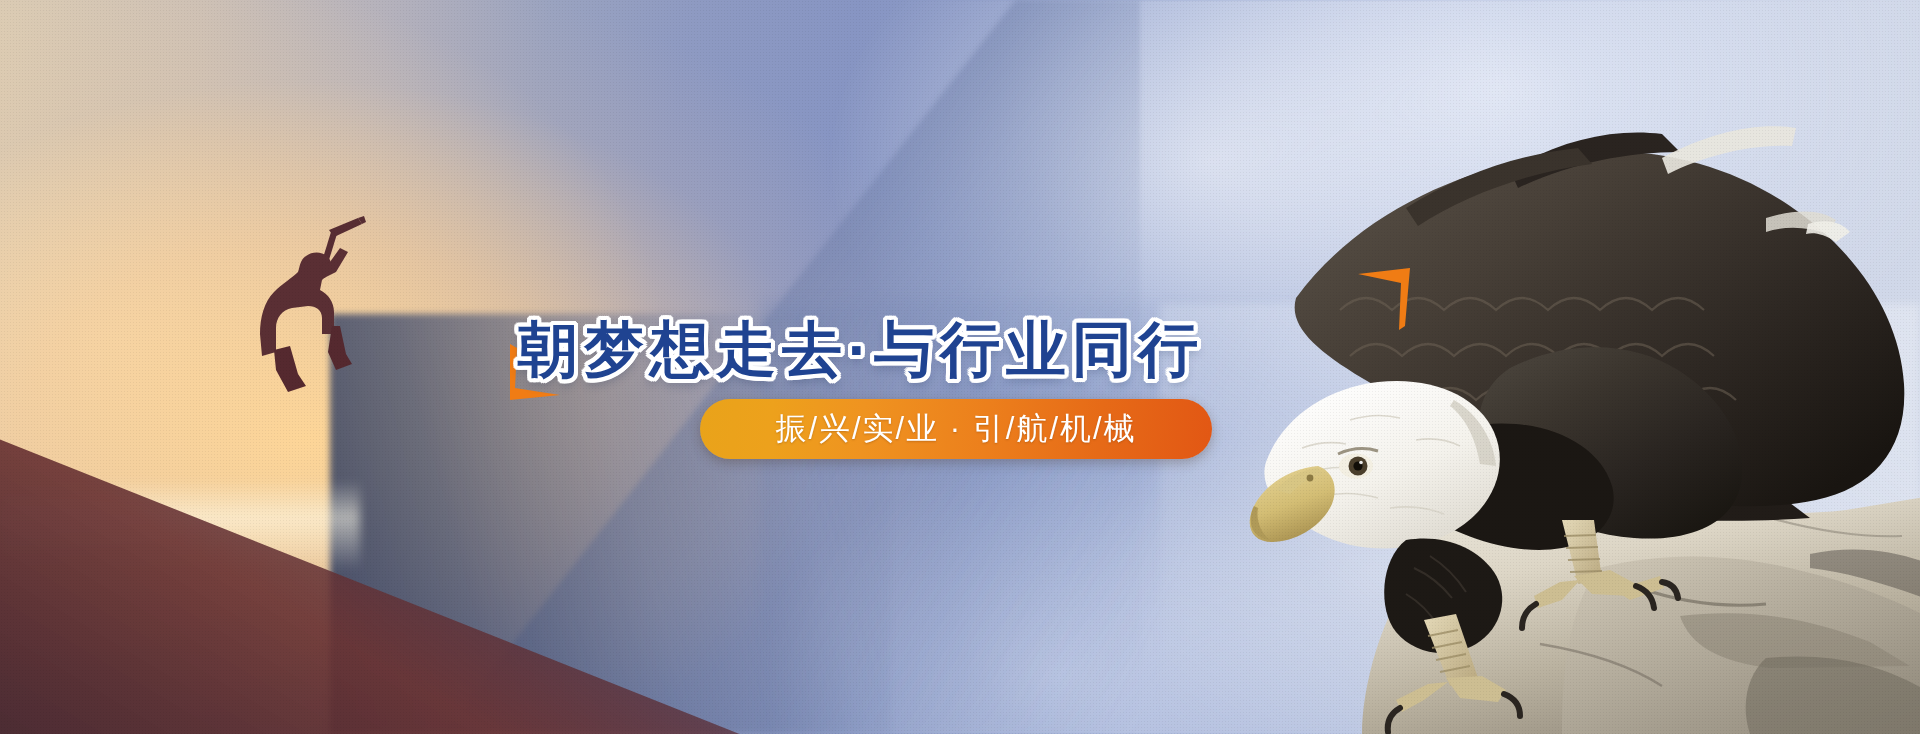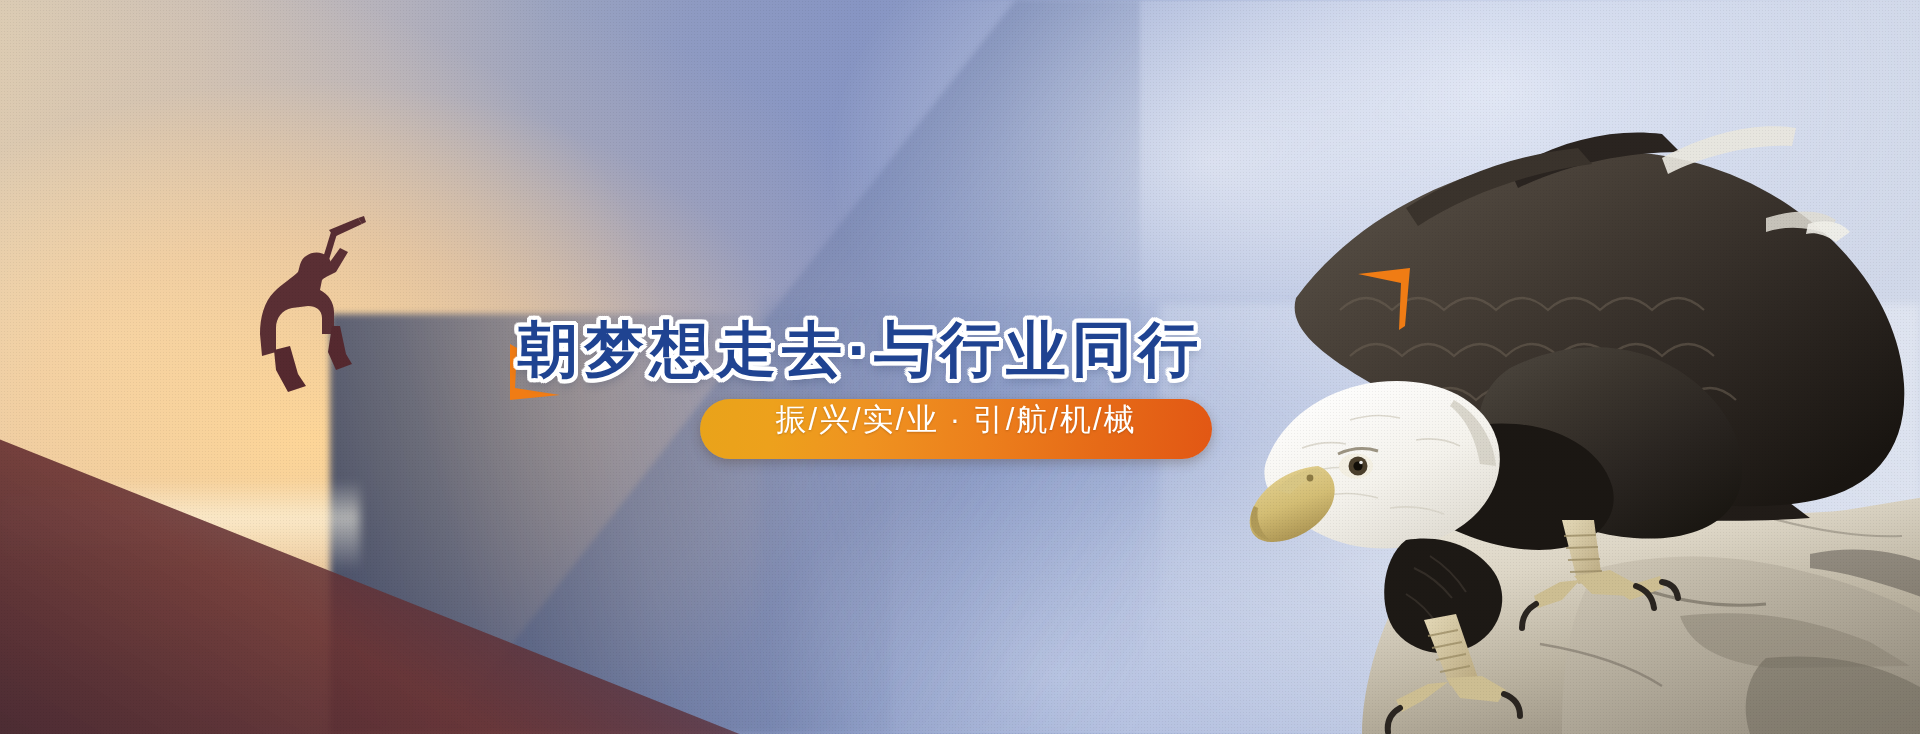--- a/index.html
+++ b/index.html
@@ -145,21 +145,21 @@
   .bracket-right{left:1358px;top:268px;}
 
   
   .badge{
     position:absolute;
     left:700px;top:399px;
     width:512px;height:60px;
     border-radius:30px;
     background:linear-gradient(95deg,#e9a31a 0%, #eda11c 14%, #ef9320 32%, #ec7f1c 56%, #e66a17 78%, #e25714 100%);
     box-shadow:0 4px 12px rgba(60,40,20,0.28);
-    display:flex;align-items:flex-start;justify-content:center;
+    display:flex;align-items:center;justify-content:center;
   }
   .badge-text{
     color:#ffffff;
     font-size:31px;
     font-weight:400;
     letter-spacing:2px;
     white-space:nowrap;
     text-shadow:0 1px 2px rgba(120,60,10,0.35);
   }
 

